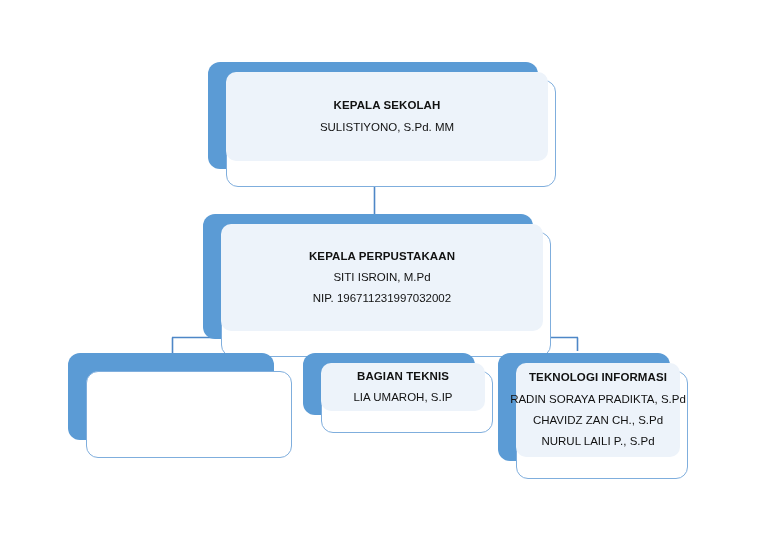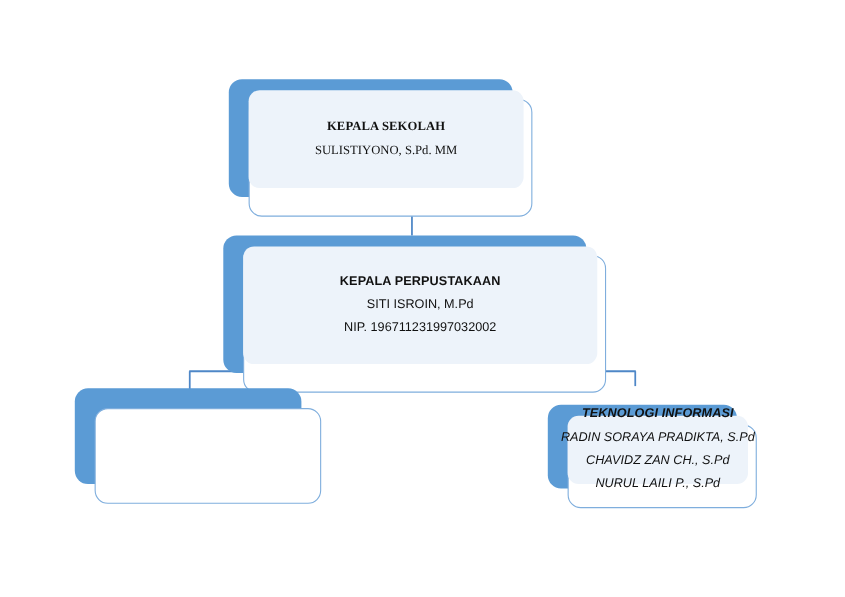--- a/index.html
+++ b/index.html
@@ -85,26 +85,26 @@
   }
   .node .line {
     font-size: 11.5px;
     font-weight: normal;
     color: #111111;
     line-height: 1.85;
     white-space: nowrap;
   }
 
   
-  #node-kepala-sekolah     { left: 208px; top: 72px;  width: 276px; height: 125px; font-family: Liberation Serif, serif; }
+  #node-kepala-sekolah     { left: 208px; top: 62px;  width: 348px; height: 125px; }
   #node-kepala-perpustakaan{ left: 203px; top: 214px; width: 348px; height: 143px; }
 
   #node-unit-layanan-pembaca { left: 68px;  top: 353px; width: 224px; height: 105px; }
   #node-bagian-teknis        { left: 303px; top: 353px; width: 190px; height: 80px;  }
-  #node-teknologi-informasi  { left: 498px; top: 368px; width: 190px; height: 94px; font-style: italic; }
+  #node-teknologi-informasi  { left: 498px; top: 353px; width: 190px; height: 126px; }
 
   
   #node-bagian-teknis .card       { bottom: 22px; }
   #node-teknologi-informasi .card { bottom: 22px; }
   #node-unit-layanan-pembaca .card{ bottom: 22px; }
 </style>
 </head>
 <body>
 
 <div id="org-chart">
@@ -141,20 +141,28 @@
       <div class="line">SITI ISROIN, M.Pd</div>
       <div class="line">NIP. 196711231997032002</div>
     </div>
   </div>
 
   <div class="node" id="node-unit-layanan-pembaca">
     <div class="plate"></div>
     <div class="outline"></div>
   </div>
 
+  <div class="node" id="node-bagian-teknis">
+    <div class="plate"></div>
+    <div class="outline"></div>
+    <div class="card">
+      <div class="title">BAGIAN TEKNIS</div>
+      <div class="line">LIA UMAROH, S.IP</div>
+    </div>
+  </div>
 
   <div class="node" id="node-teknologi-informasi">
     <div class="plate"></div>
     <div class="outline"></div>
     <div class="card">
       <div class="title">TEKNOLOGI INFORMASI</div>
       <div class="line">RADIN SORAYA PRADIKTA, S.Pd</div>
       <div class="line">CHAVIDZ ZAN CH., S.Pd</div>
       <div class="line">NURUL LAILI P., S.Pd</div>
     </div>

